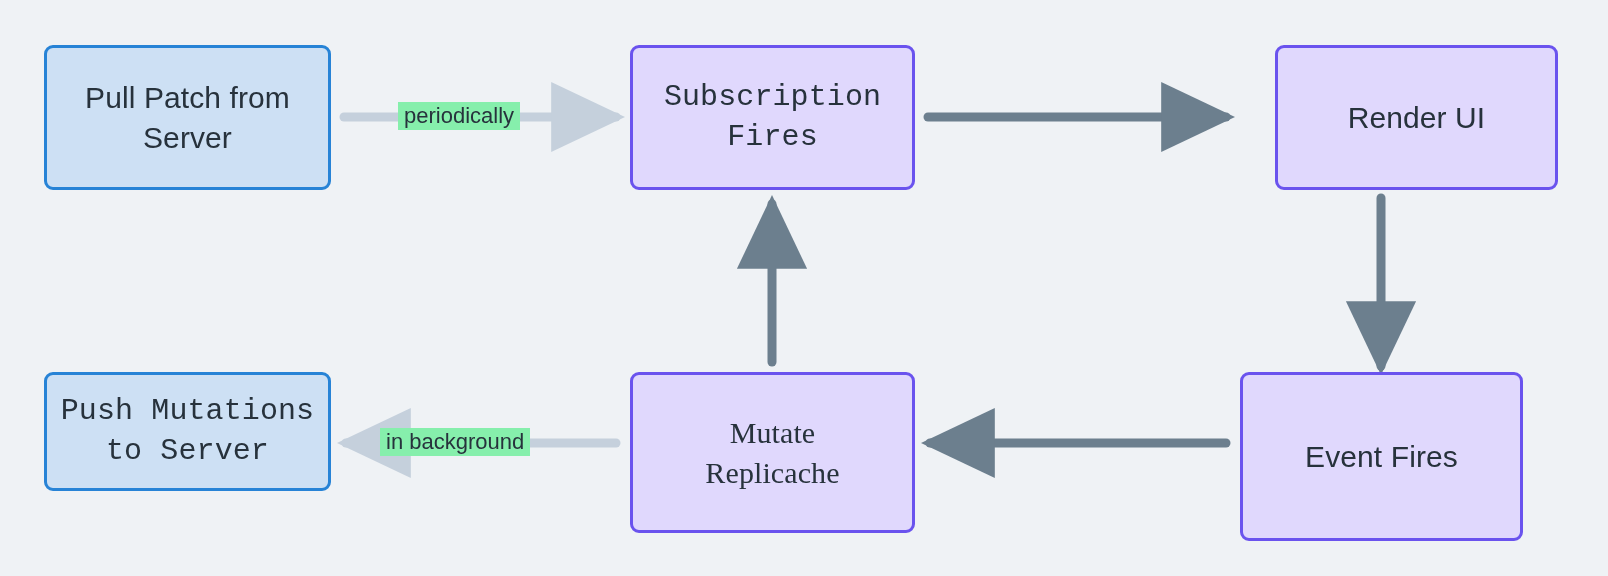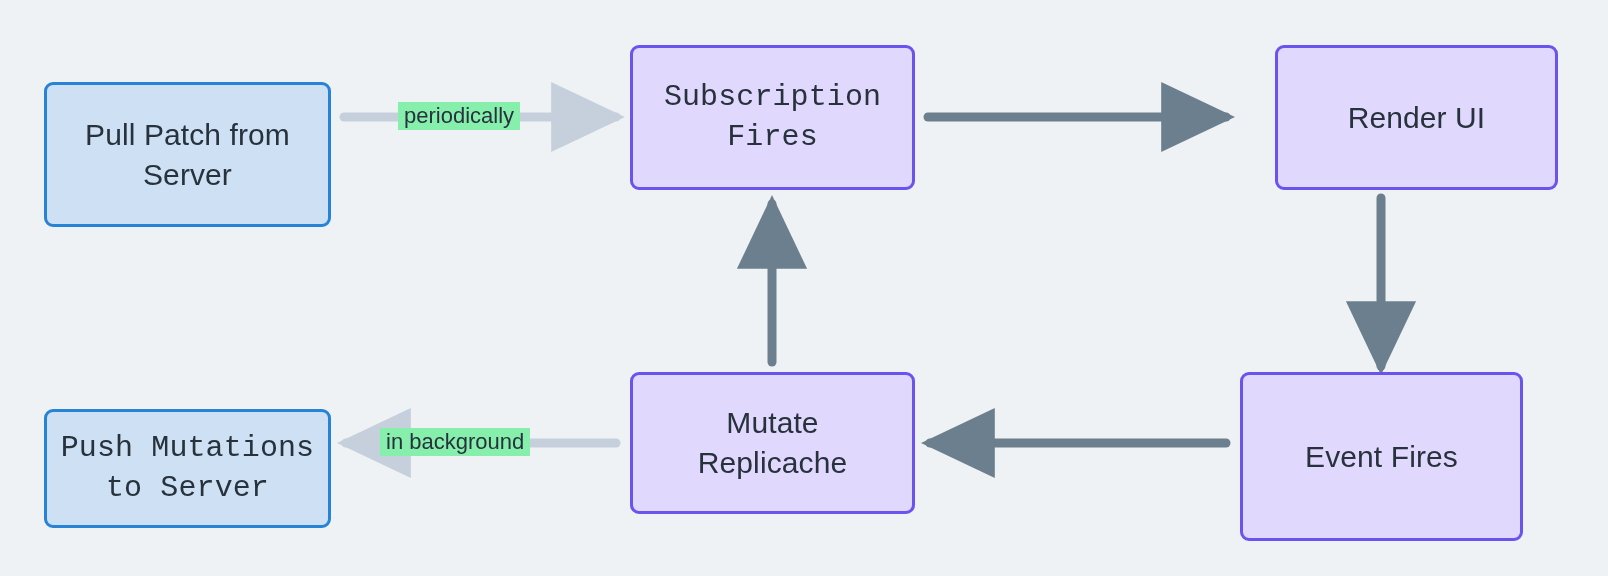--- a/index.html
+++ b/index.html
@@ -35,21 +35,20 @@
     text-align: center;
     color: #27323c;
     font-size: 30px;
     line-height: 1.32;
     letter-spacing: 0.1px;
     z-index: 3;
   }
   .node-blue {
     background: #cde0f4;
     border: 3px solid #2783d6;
-    margin-top: 37px;
   }
   .node-purple {
     background: #e0d8fd;
     border: 3px solid #6a53ee;
   }
   .node-label {
     display: block;
     white-space: pre-line;
     padding: 0 10px;
   }
@@ -116,21 +115,21 @@
 
   <div class="node node-purple" style="left:1275px; top:45px; width:283px; height:145px;">
     <span class="node-label">Render UI</span>
   </div>
 
   <div class="node node-blue" style="left:44px; top:372px; width:287px; height:119px;font-family:Liberation Mono, monospace;">
     <span class="node-label">Push Mutations
 to Server</span>
   </div>
 
-  <div class="node node-purple" style="left:630px; top:372px; width:285px; height:142px;">
+  <div class="node node-purple" style="left:630px; top:372px; width:285px; height:161px;font-family:Liberation Serif, serif;">
     <span class="node-label">Mutate
 Replicache</span>
   </div>
 
   <div class="node node-purple" style="left:1240px; top:372px; width:283px; height:169px;">
     <span class="node-label">Event Fires</span>
   </div>
 
   <div class="edge-label" style="left:398px; top:102px;">
     <span>periodically</span>

